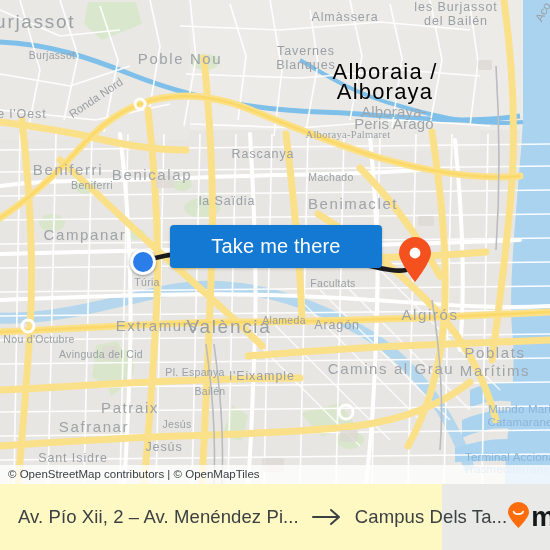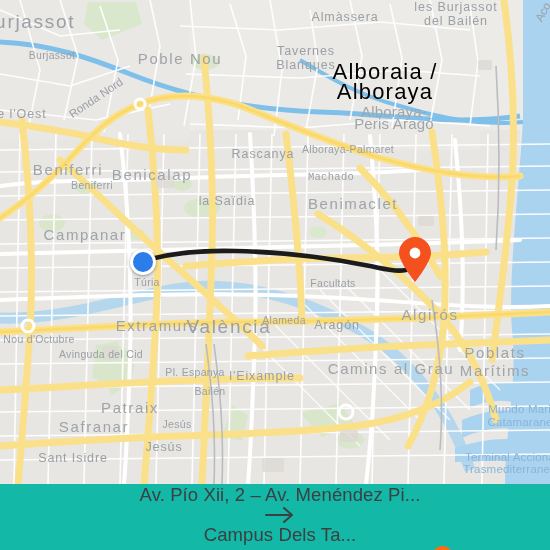--- a/index.html
+++ b/index.html
@@ -61,24 +61,23 @@
     position: absolute; left: 0; top: 465px; width: 550px; height: 19px;
     background: rgba(255,255,255,0.78);
     font-size: 11.5px; color: #3c4043; line-height: 19px;
     padding-left: 8px; white-space: nowrap;
     font-family: "Liberation Sans", sans-serif;
   }
   #attribution span { color: #3c4043; }
 
   
   #bottom-bar {
-    position: absolute; left: 0; top: 484px; width: 550px; height: 66px;
-    background: #14b8a6; display: flex; align-items: center;
+    position: absolute; left: 0; top: 484px; width: 442px; height: 66px;
+    background: #fef9c3; display: flex; align-items: center;
     padding: 0 8px 0 18px;
-    flex-direction: column;
   }
   .trip-text {
     font-size: 18.5px; color: #3c4043; white-space: nowrap;
     font-family: "Liberation Sans", sans-serif; letter-spacing: .1px;
   }
   #trip-arrow-icon { margin: 0 13px; display: flex; align-items: center; }
   #brand-logo { display: flex; align-items: center; margin-left: auto; margin-right: 2px; }
   #brand-name {
     font-size: 27px; font-weight: bold; color: #17181a; letter-spacing: -0.6px;
     font-family: "Liberation Sans", sans-serif; margin-left: 1px;
@@ -275,25 +274,25 @@
         <div class="maplabel lbl-mid" style="left: 456px; top: 22px;">del Bailén</div>
         <div class="maplabel lbl-mid" style="left: 306px; top: 52px;">Tavernes</div>
         <div class="maplabel lbl-mid" style="left: 306px; top: 66px;">Blanques</div>
         <div class="maplabel lbl-big" style="left: 385px; top: 72px;">Alboraia /</div>
         <div class="maplabel lbl-big" style="left: 385px; top: 92px;">Alboraya</div>
         <div class="maplabel lbl-tiny" style="left: 374px; top: 112px;">Alboraya-</div>
         <div class="maplabel lbl-tiny" style="left: 374px; top: 124px;">Peris Aragó</div>
         <div class="maplabel lbl-road" style="left: 96px; top: 98px; transform: translate(-50%, -50%) rotate(-34deg);">Ronda Nord</div>
         <div class="maplabel lbl-mid" style="left: 18px; top: 115px;">de l'Oest</div>
         <div class="maplabel lbl-mid" style="left: 263px; top: 155px;">Rascanya</div>
-        <div class="maplabel lbl-small" style="left: 348px; top: 150px;">Alboraya-Palmaret</div>
+        <div class="maplabel lbl-small" style="left: 348px; top: 135px; font-family: Liberation Serif, serif;">Alboraya-Palmaret</div>
         <div class="maplabel lbl-major" style="left: 68px; top: 170px;">Beniferri</div>
         <div class="maplabel lbl-major" style="left: 152px; top: 175px;">Benicalap</div>
         <div class="maplabel lbl-small" style="left: 92px; top: 186px;">Beniferri</div>
-        <div class="maplabel lbl-small" style="left: 331px; top: 178px; font-family: Liberation Mono, monospace;">Machado</div>
+        <div class="maplabel lbl-small" style="left: 331px; top: 178px;">Machado</div>
         <div class="maplabel lbl-mid" style="left: 227px; top: 202px;">la Saïdia</div>
         <div class="maplabel lbl-major" style="left: 353px; top: 204px;">Benimaclet</div>
         <div class="maplabel lbl-major" style="left: 85px; top: 235px;">Campanar</div>
         <div class="maplabel lbl-small" style="left: 147px; top: 283px;">Túria</div>
         <div class="maplabel lbl-small" style="left: 313px; top: 284px; margin-left: 20px;">Facultats</div>
         <div class="maplabel lbl-major" style="left: 430px; top: 315px;">Algirós</div>
         <div class="maplabel lbl-major" style="left: 157px; top: 326px;">Extramurs</div>
         <div class="maplabel lbl-city" style="left: 229px; top: 327px;">València</div>
         <div class="maplabel lbl-small" style="left: 284px; top: 321px;">Alameda</div>
         <div class="maplabel lbl-mid" style="left: 337px; top: 326px; text-align: right;">Aragón</div>
@@ -319,21 +318,29 @@
 
     <div id="origin-marker" style="left:130px; top:249px;"></div>
 
     <div id="dest-marker" style="left:398px; top:237px;">
       <svg width="34" height="46" viewBox="0 0 34 46">
         <path d="M17 45 C17 45 33 25 33 16 A16 16 0 1 0 1 16 C1 25 17 45 17 45 Z" fill="#f4511e"></path>
         <circle cx="17" cy="16" r="5.4" fill="#ffffff"></circle>
       </svg>
     </div>
 
-
+    <button id="cta-button">
+      <span>Take me there</span>
+    </button>
+
+    <div id="attribution">
+      <span>© OpenStreetMap contributors</span>
+      <span>|</span>
+      <span>© OpenMapTiles</span>
+    </div>
   </div>
 
   <div id="bottom-bar">
     <span class="trip-text">Av. Pío Xii, 2 – Av. Menéndez Pi...</span>
 
     <span id="trip-arrow-icon">
       <svg width="30" height="18" viewBox="0 0 30 18">
         <path d="M1 9 L26 9 M19 2 L27 9 L19 16" stroke="#3c4043" stroke-width="2" fill="none" stroke-linecap="round" stroke-linejoin="round"></path>
       </svg>
     </span>

